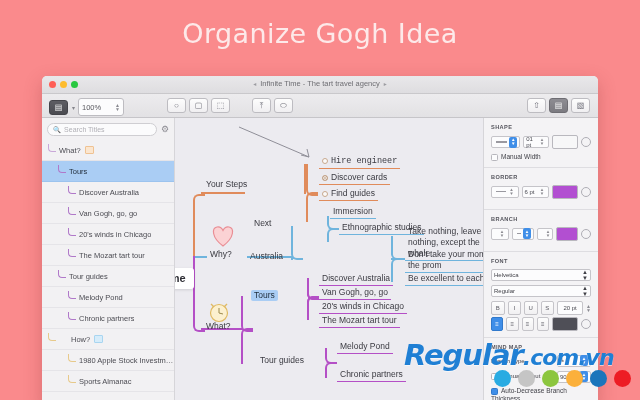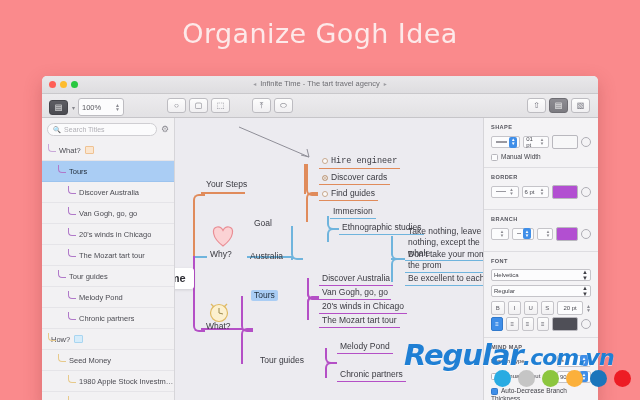--- a/index.html
+++ b/index.html
@@ -280,26 +280,22 @@
             <div class="ol-row">
               <span class="twig" style="left: 26px; top: 4px; border-color: rgb(176, 120, 201);"></span>
               <span class="ol-label" style="margin-left: 37px;">Melody Pond</span>
             </div>
             <div class="ol-row">
               <span class="twig" style="left: 26px; top: 4px; border-color: rgb(176, 120, 201);"></span>
               <span class="ol-label" style="margin-left: 37px;">Chronic partners</span>
             </div>
             <div class="ol-row">
               <span class="twig" style="left: 6px; top: 4px; border-color: rgb(231, 201, 138);"></span>
-              <span class="ol-label" style="margin-left: 9px;">How?</span>
+              <span class="ol-label" style="margin-left: 29px;">How?</span>
               <span class="badge blue"></span>
-            </div>
-            <div class="ol-row">
-              <span class="twig" style="left: 16px; top: 4px; border-color: rgb(231, 201, 138);"></span>
-              <span class="ol-label" style="margin-left: 27px;">Seed Money</span>
             </div>
             <div class="ol-row">
               <span class="twig" style="left: 26px; top: 4px; border-color: rgb(231, 201, 138);"></span>
               <span class="ol-label" style="margin-left: 37px;">1980 Apple Stock Investment</span>
             </div>
             <div class="ol-row">
               <span class="twig" style="left: 26px; top: 4px; border-color: rgb(231, 201, 138);"></span>
               <span class="ol-label" style="margin-left: 37px;">Sports Almanac</span>
             </div>
           </div>
@@ -354,21 +350,21 @@
           <span class="radio"></span><span>Find guides</span>
         </div>
 
         <svg style="position:absolute;left:34px;top:104px;" width="28" height="26">
           <path d="M14 24 C2 15 3 6 8 5 C11 4.4 13 6.5 14 8.5 C15 6.5 17 4.4 20 5 C25 6 26 15 14 24 Z" fill="#FBD2D4" stroke="#E98E95" stroke-width="1.2"></path>
         </svg>
         <div class="node branchlabel" style="left:32px;top:131px;">
           <span>Why?</span>
         </div>
         <div class="node branchlabel" style="left:76px;top:100px;">
-          <span>Goal</span>
+          <span>Next</span>
         </div>
         <div class="node leaf" style="left:148px;top:88px;border-color:#6FB4DD;margin-left:7px;">Immersion</div>
         <div class="node leaf" style="left:164px;top:104px;border-color:#6FB4DD;">Ethnographic studies</div>
 
         <div class="node branchlabel" style="left:72px;top:133px;">
           <span>Australia</span>
         </div>
         <div class="node leaf wrapleaf" style="left:230px;top:108px;border-color:#6FB4DD;">Take nothing, leave nothing, except the whale</div>
         <div class="node leaf wrapleaf" style="left:230px;top:131px;border-color:#6FB4DD;">Don't take your mom to the prom</div>
         <div class="node leaf" style="left:230px;top:155px;border-color:#6FB4DD;">Be excellent to each other</div>

